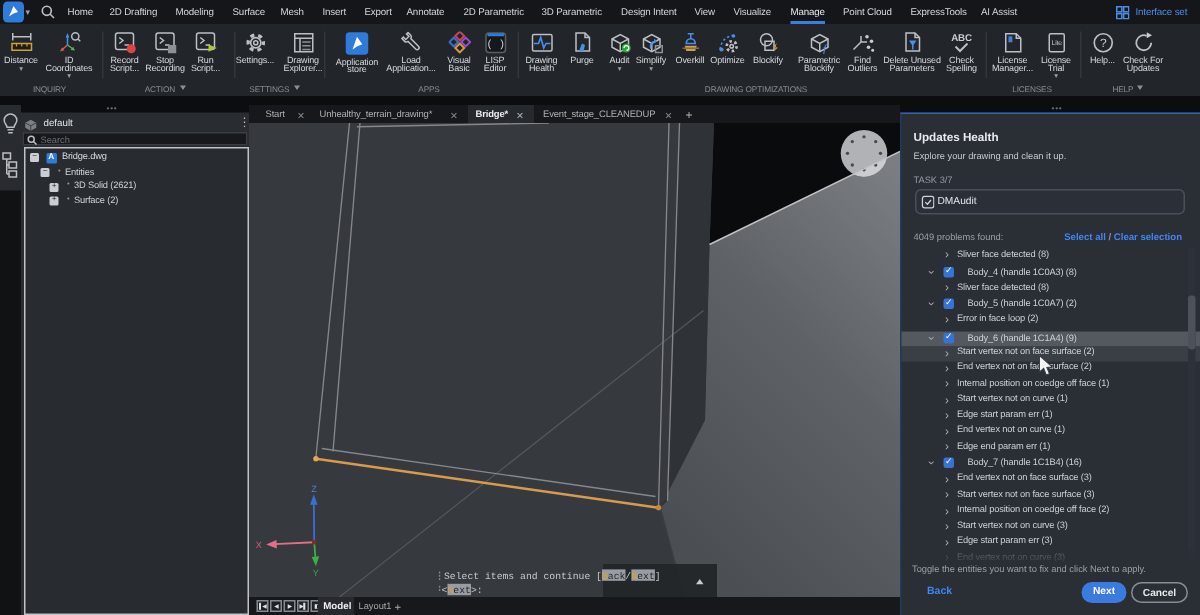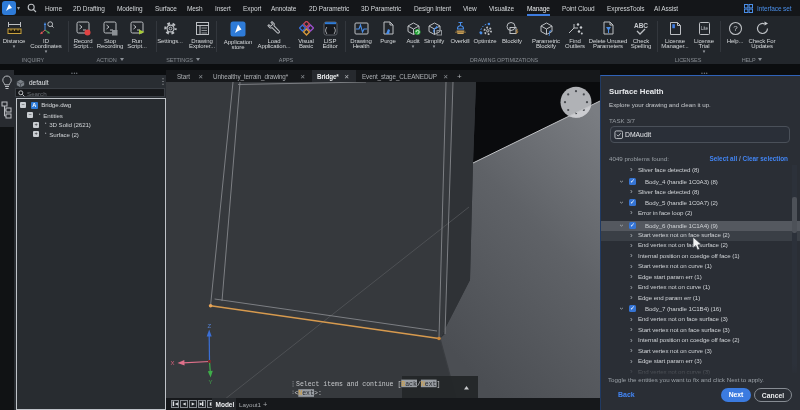--- a/index.html
+++ b/index.html
@@ -389,21 +389,21 @@
     <div class="navb" style="left:14px;">◀</div>
     <div class="navb" style="left:23px;">▶</div>
     <div class="navb" style="left:32px;">▶▌</div>
     <div class="navb" style="left:41px;">◧</div>
     <div style="left:46px;top:0;width:24px;height:12px;background:#26292d;"></div>
     <div class="t" style="left:49.5px;top:2.5px;font-size:6.5px;color:#eceef0;font-weight:bold;">Model</div>
     <div class="t" style="left:73px;top:3px;font-size:6.2px;color:#a6a9ad;">Layout1</div>
     <div class="t" style="left:97px;top:1.5px;font-size:7.5px;color:#a6a9ad;">+</div>
   </div>
   <div id="rightpanel">
-    <div class="t" style="left:8px;top:10.5px;font-size:7.8px;font-weight:bold;color:#e8eaed;">Surface Health</div>
+    <div class="t" style="left:8px;top:10.5px;font-size:7.8px;font-weight:bold;color:#e8eaed;">Updates Health</div>
     <div class="t" style="left:8px;top:25px;font-size:6.2px;color:#c6c9cd;">Explore your drawing and clean it up.</div>
     <div class="t" style="left:8px;top:40.5px;font-size:6.2px;color:#969ba1;">TASK 3/7</div>
     <div style="left:8.5px;top:50px;width:180px;height:16.5px;border:1px solid #4a5059;border-radius:4px;background:#2a2f38;"></div>
     <svg style="left:12.5px;top:54px;" width="9.5" height="9.5" viewBox="0 0 10 10">
         <rect x="1" y="1" width="8" height="8" rx="1.5" fill="none" stroke="#d0d3d6" stroke-width="0.9"></rect>
         <path d="M3 5 L4.5 6.5 L7 3.5" fill="none" stroke="#d0d3d6" stroke-width="0.9"></path>
       </svg>
     <div class="t" style="left:24px;top:55px;font-size:6.8px;color:#e4e6e9;">DMAudit</div>
     <div class="t" style="left:8px;top:79px;font-size:6.2px;color:#9aa0a6;">4049 problems found:</div>
     <div class="t" style="right:12px;top:78.5px;font-size:6.4px;font-weight:bold;"><span class="blue">Select all</span><span style="color:#7d96c2;"> / </span><span class="blue">Clear selection</span></div>

